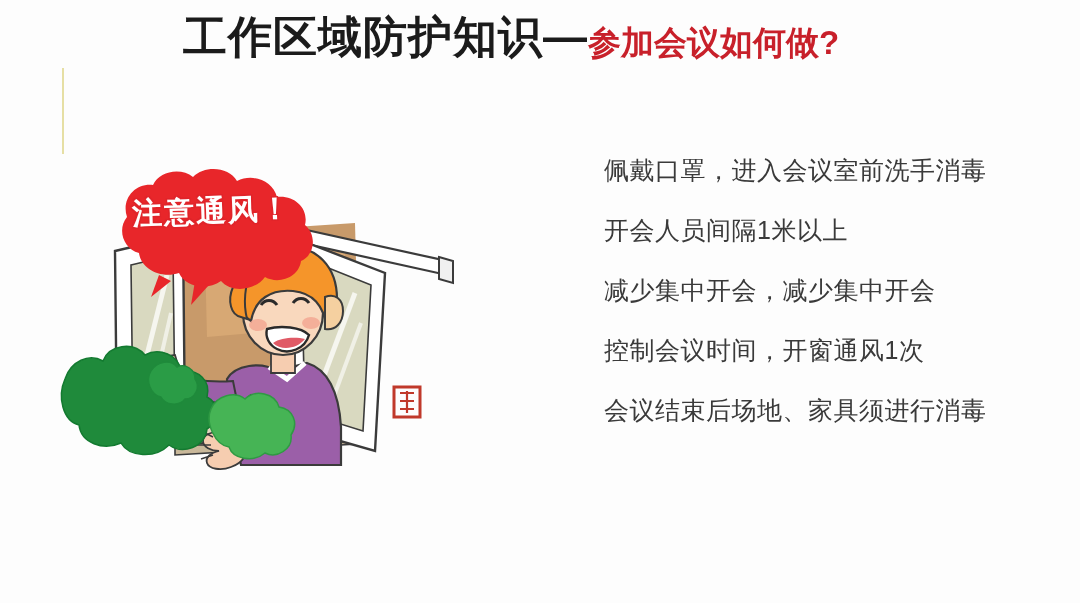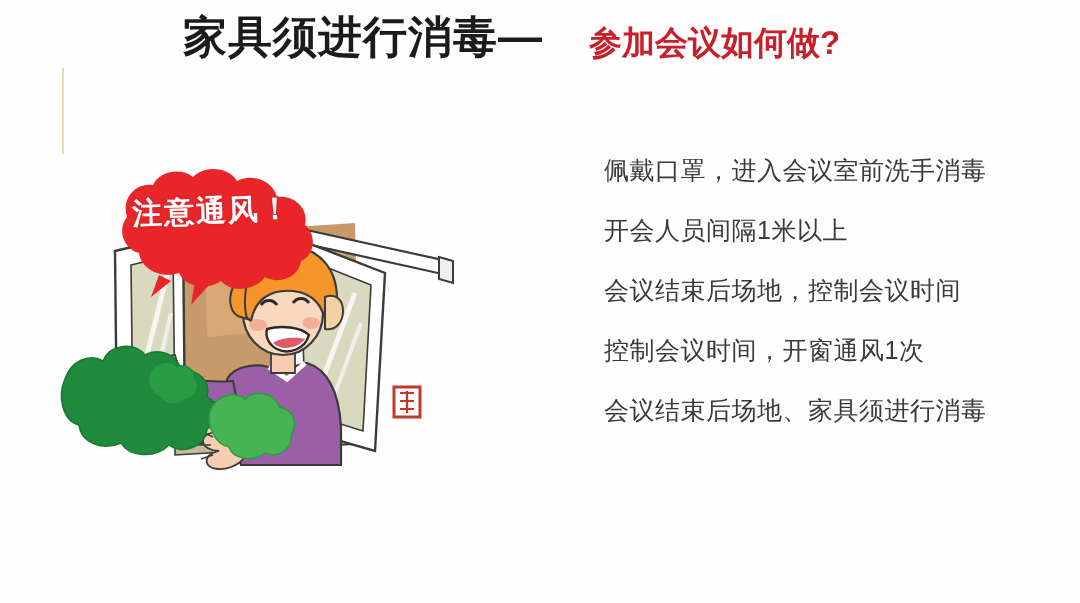--- a/index.html
+++ b/index.html
@@ -36,21 +36,20 @@
     line-height: 1.1;
   }
   .title-accent {
     font-size: 33px;
     font-weight: 700;
     color: #c8202a;
     letter-spacing: 0px;
     line-height: 1.1;
     position: relative;
     top: 2px;
-    margin-left: 46px;
   }
 
   
   .accent-rule {
     position: absolute;
     left: 62px;
     top: 68px;
     width: 2px;
     height: 86px;
     background: #e6dfa4;
@@ -101,21 +100,21 @@
        1.5px  1.5px 0 #e0242a;
     transform: rotate(-2deg);
   }
 </style>
 </head>
 <body>
 
 <div id="slide">
 
   <div class="title-row">
-    <span class="title-main">家具须进行消毒—</span>
+    <span class="title-main">工作区域防护知识—</span>
     <span class="title-accent">参加会议如何做?</span>
   </div>
 
   <div class="accent-rule"></div>
 
   <div class="illustration">
     <svg width="420" height="340" viewBox="0 0 420 340" xmlns="http://www.w3.org/2000/svg">
 
       <g>
         <path d="M120 70 L300 58 L305 250 L122 270 Z" fill="#c89a6a"></path>
@@ -223,18 +222,18 @@
         <path d="M140 116 L136 140 L154 120 Z" fill="#e8262a"></path>
       </g>
     </svg>
   </div>
 
   <div class="callout-text">注意通风！</div>
 
   <div class="text-list">
     <div class="text-line">佩戴口罩，进入会议室前洗手消毒</div>
     <div class="text-line">开会人员间隔1米以上</div>
-    <div class="text-line">会议结束后场地，控制会议时间</div>
+    <div class="text-line">减少集中开会，减少集中开会</div>
     <div class="text-line">控制会议时间，开窗通风1次</div>
     <div class="text-line">会议结束后场地、家具须进行消毒</div>
   </div>
 
 </div>
 
 </body></html>

